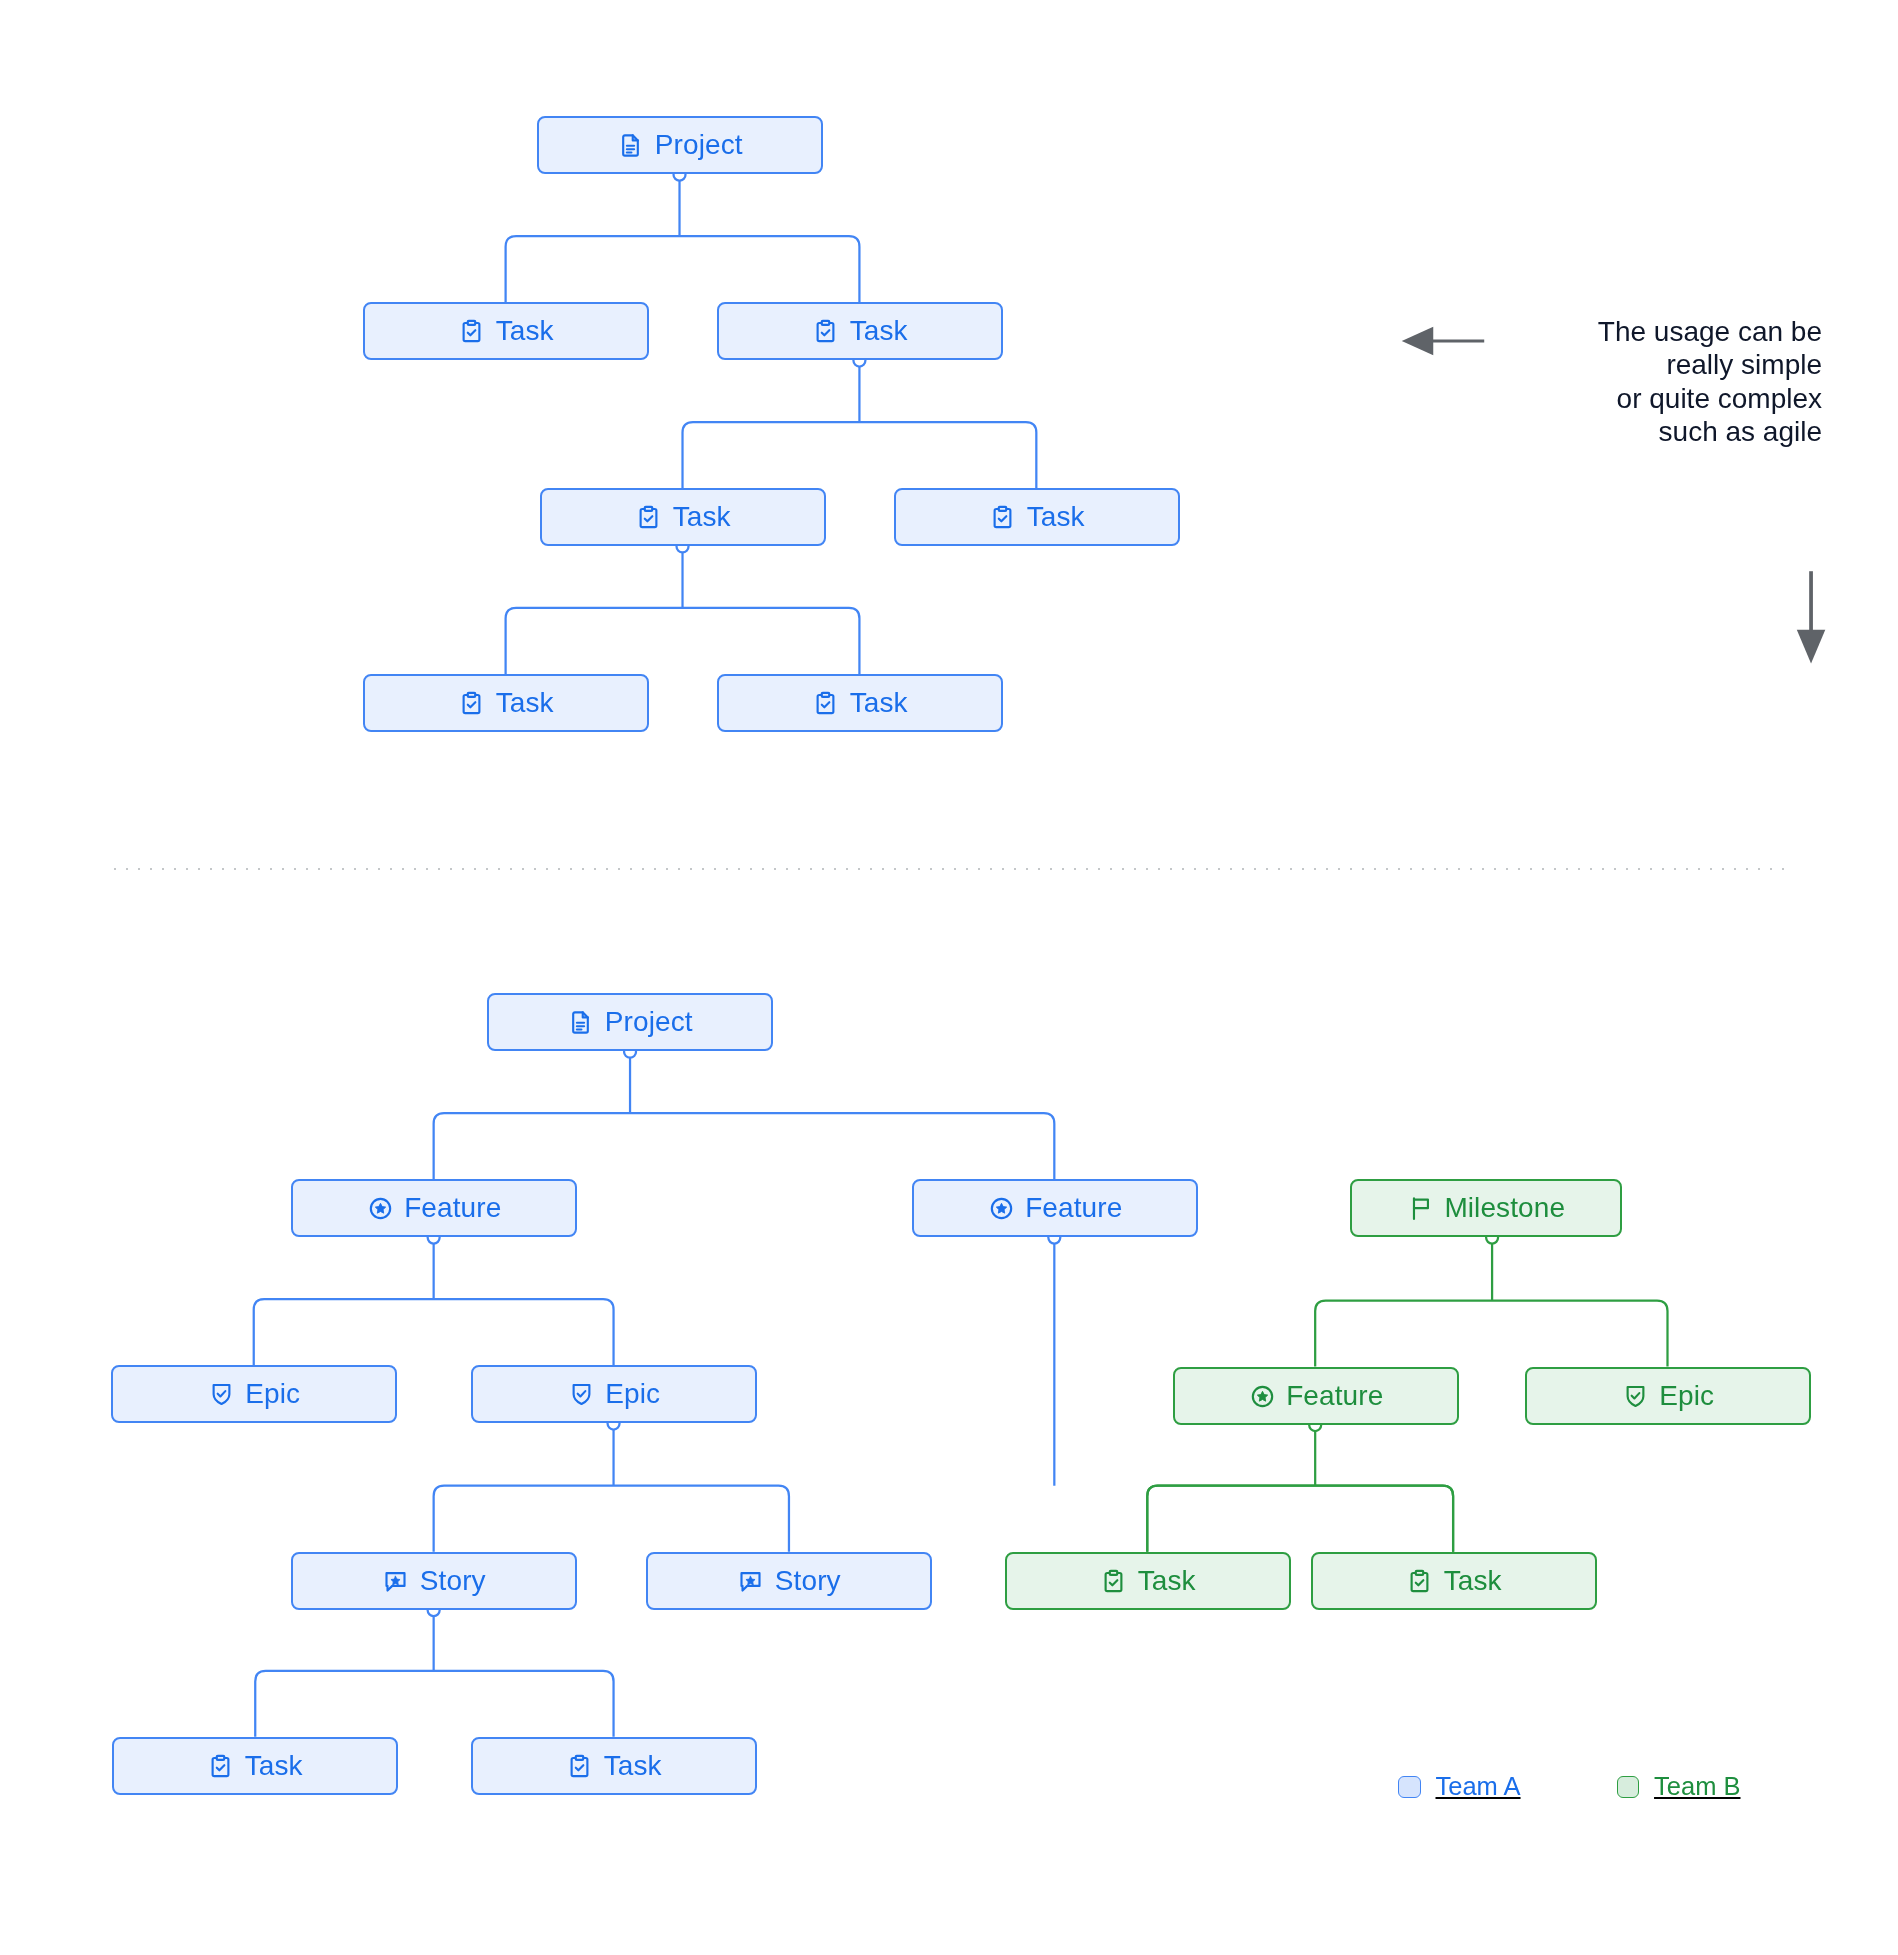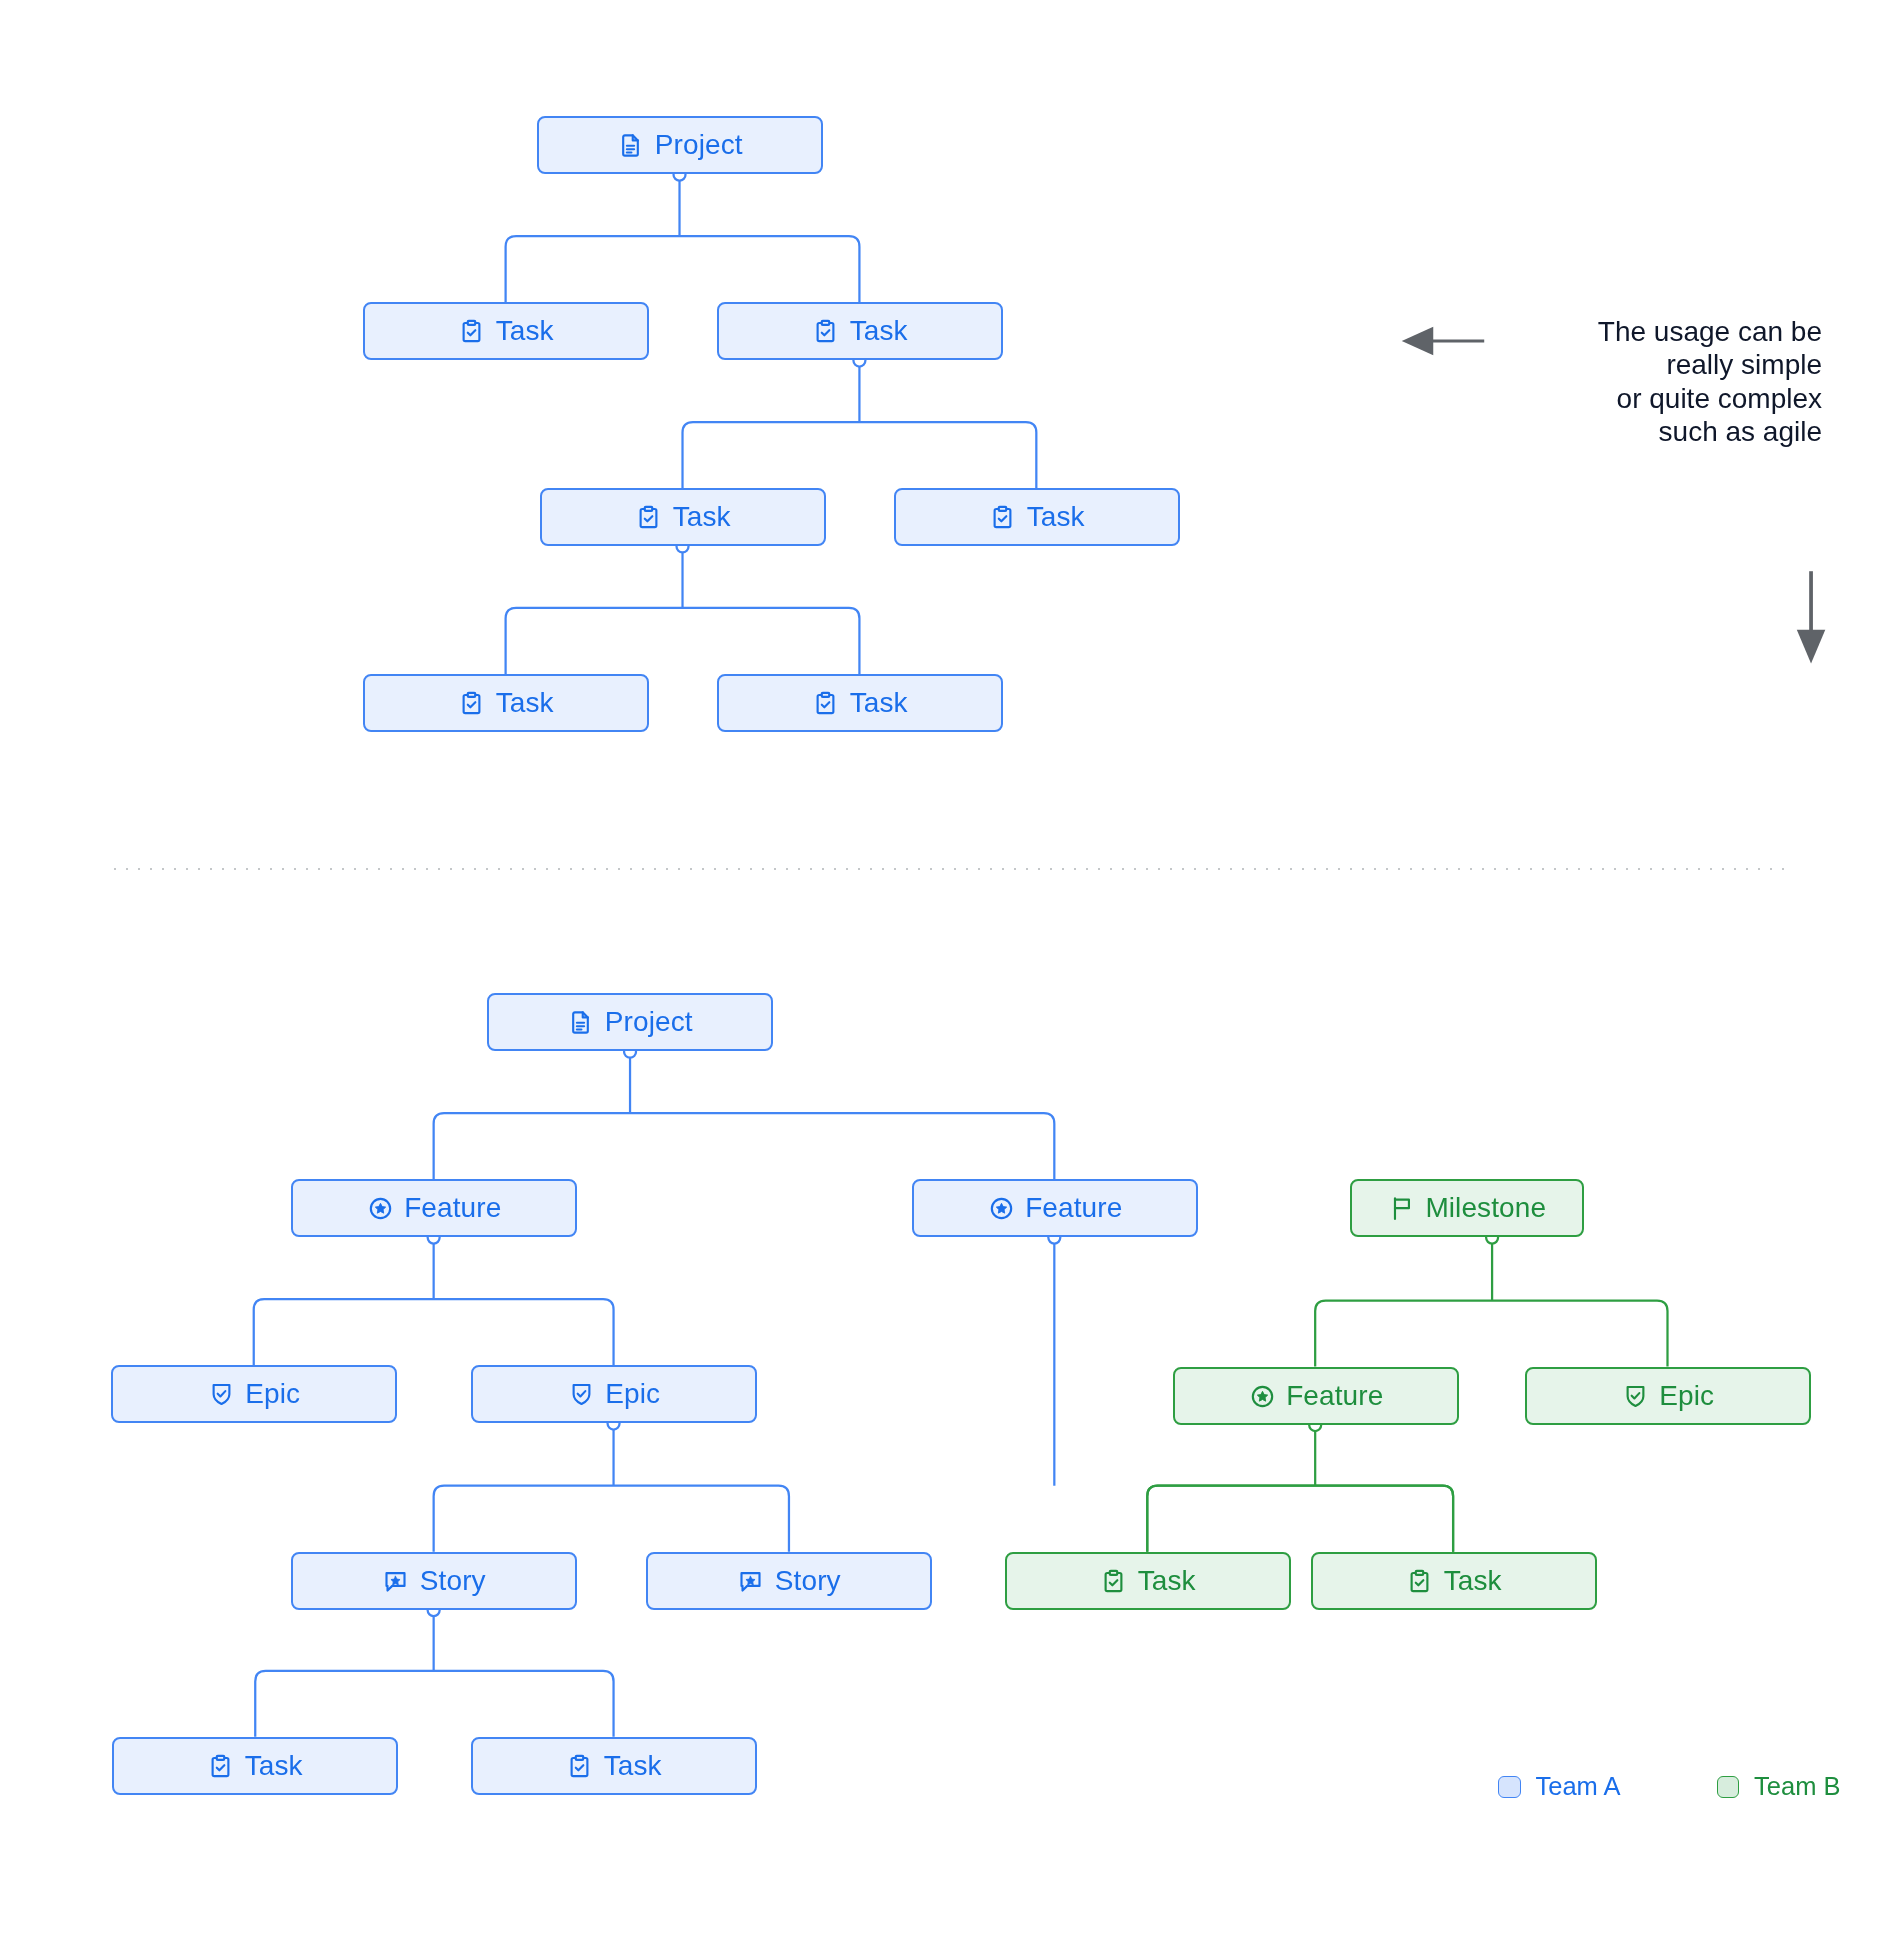--- a/index.html
+++ b/index.html
@@ -266,21 +266,21 @@
       </div>
       <div class="node blue" style="left: 912px; top: 1179px; width: 286px; height: 58px;">
         <span class="ico">
           <svg viewBox="0 0 24 24" fill="none" stroke="currentColor" stroke-width="1.9" stroke-linejoin="round">
             <circle cx="12" cy="12" r="8.6"></circle>
             <path d="M12 7.4l1.42 2.88 3.18.46-2.3 2.24.54 3.17L12 14.66l-2.84 1.49.54-3.17-2.3-2.24 3.18-.46z" fill="currentColor" stroke="currentColor" stroke-width="0.8"></path>
           </svg>
         </span>
         <span class="label">Feature</span>
       </div>
-      <div class="node green" style="left: 1350px; top: 1179px; width: 234px; height: 58px;">
+      <div class="node green" style="left: 1350px; top: 1179px; width: 272px; height: 58px;">
         <span class="ico">
           <svg viewBox="0 0 24 24" fill="none" stroke="currentColor" stroke-width="1.9" stroke-linecap="round" stroke-linejoin="round">
             <path d="M6.2 21.3V3"></path>
             <path d="M6.2 4.1h12.4v7.6H6.2"></path>
           </svg>
         </span>
         <span class="label">Milestone</span>
       </div>
       <div class="node blue" style="left: 111px; top: 1365px; width: 286px; height: 58px;">
         <span class="ico">
@@ -391,21 +391,21 @@
     </g>
 
     <g>
       <line x1="2416" y1="762" x2="2416" y2="845" stroke="#5F6368" stroke-width="5"></line>
       <polygon points="2416,885 2397,840 2435,840" fill="#5F6368"></polygon>
     </g>
   </svg>
 
   <div class="divider" style="left:109px; top:867px; width:1683px;"></div>
 
-  <div class="legend" style="left:1498px; top:1774px;">
+  <div class="legend" style="left:1398px; top:1774px;text-decoration:underline;">
     <div class="legend-item blue">
       <span class="legend-swatch"></span>
       <span>Team A</span>
     </div>
     <div class="legend-item green">
       <span class="legend-swatch"></span>
       <span>Team B</span>
     </div>
   </div>
 

